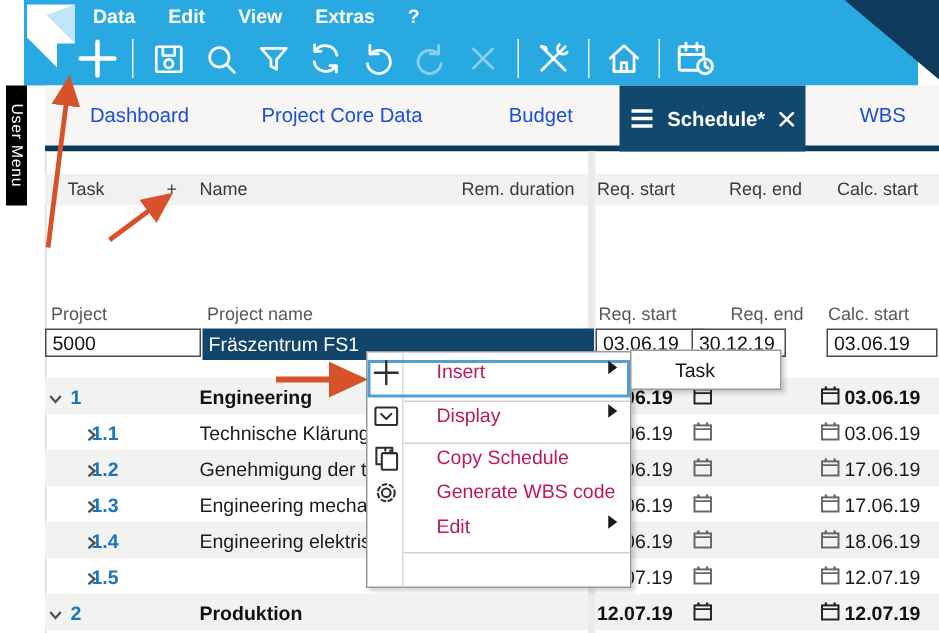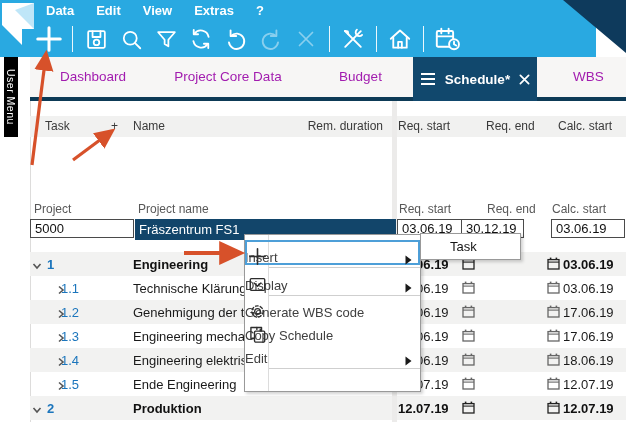--- a/index.html
+++ b/index.html
@@ -1,34 +1,34 @@
 <!DOCTYPE html>
 <html style="--topbar: #29A9E1; --navy: #11486D; --line: #0D3A56; --sel: #12456A; --numblue: #1B75BC; --hbg: #F1F1F0; --alt: #F2F2F1;"><head>
 <meta charset="utf-8">
 <style>
   html,body{margin:0;padding:0;}
   body{
     width:626px;height:422px;position:relative;overflow:hidden;background:#fff;
     font-family:"Liberation Sans",sans-serif;-webkit-font-smoothing:antialiased;
   }
   
-  .topbar{position:absolute;left:0;top:0;width:596px;height:57px;background:var(--topbar);}
+  .topbar{position:absolute;left:16px;top:0;width:596px;height:57px;background:var(--topbar);}
   .logo{position:absolute;left:0;top:1px;}
   .menubar{position:absolute;left:46px;top:3px;display:flex;gap:22px;}
   .mitem{color:#fff;font-size:13px;font-weight:600;cursor:default;}
   .toolbar{position:absolute;left:34px;top:23px;display:flex;align-items:center;gap:5px;height:32px;}
   .tbtn{display:flex;align-items:center;justify-content:center;width:30px;height:32px;}
   .tbtn.dim{opacity:.45;}
   .tsep{width:1px;height:26px;background:rgba(255,255,255,.9);margin:0 3px;}
   .corner{position:absolute;right:0;top:0;pointer-events:none;}
   
   .tabbarbg{position:absolute;left:30px;right:0;top:57px;height:40px;background:#F7F6F5;}
   .tabline{position:absolute;left:30px;right:0;top:97px;height:4px;background:var(--line);}
   .tab{position:absolute;top:57px;height:40px;line-height:40px;text-align:center;
-       font-size:13.5px;color:#a21caf;z-index:1;cursor:default;white-space:nowrap;}
+       font-size:13.5px;color:#1d4ed8;z-index:1;cursor:default;white-space:nowrap;}
   .tab.active{height:44px;line-height:normal;background:var(--navy);color:#fff;display:flex;
        align-items:center;justify-content:center;gap:9px;font-weight:600;z-index:2;}
   
   .usermenu{position:absolute;left:4px;top:57px;width:14px;height:80px;background:#000;color:#fff;
        writing-mode:vertical-rl;font-size:10.5px;display:flex;align-items:center;justify-content:center;
        letter-spacing:.5px;}
   
   .main{position:absolute;left:30px;top:101px;right:0;bottom:0;background:#fff;border-left:1px solid #DDDCDB;}
   .vsplit{position:absolute;left:392px;top:101px;width:5px;bottom:0;background:#ECEBEA;z-index:2;}
   .colheader{position:absolute;left:30px;right:0;top:116px;height:21px;background:var(--hbg);}
@@ -36,36 +36,36 @@
   .phead{position:absolute;top:202px;font-size:12px;color:#585858;white-space:nowrap;}
   .pcell{position:absolute;top:219px;height:19px;font-size:13px;display:flex;align-items:center;
        padding-left:4px;box-sizing:border-box;z-index:3;background:#fff;border:1px solid #4a4a4a;color:#111;}
   .pcell.sel{background:var(--sel);border:none;color:#fff;height:21px;}
   
   #rows{position:absolute;left:30px;top:252px;right:0;z-index:1;}
   .trow{position:relative;height:24px;font-size:13px;color:#1a1a1a;}
   .trow.alt{background:var(--alt);}
   .trow span{position:absolute;white-space:nowrap;}
   .chev{top:7px;color:#555;}
-  .tnum{top:5px;color:var(--numblue);font-weight:400;}
+  .tnum{top:5px;color:var(--numblue);font-weight:700;}
   .tname{top:5px;left:103px;width:145px;overflow:hidden;}
   .trem{top:5px;left:250px;width:103px;text-align:right;}
   .treq{top:5px;left:368px;}
   .tcal1{top:5px;left:432px;color:#666;}
   .tcal2{top:5px;left:517px;color:#666;}
   .tcalc{top:5px;left:533px;}
   .trow.b .tname,.trow.b .trem,.trow.b .treq,.trow.b .tcalc{font-weight:bold;color:#111;}
   .trow.b .tnum{font-weight:bold;}
   .trow.b .tcal1,.trow.b .tcal2{color:#222;}
   
   #ctxmenu{position:absolute;left:244px;top:234px;width:177px;height:158px;background:#fff;
        border:1px solid #999;box-shadow:2px 2px 3px rgba(0,0,0,.18);z-index:40;box-sizing:border-box;
        padding-top:5px;}
   .gutterline{position:absolute;left:23px;top:0;bottom:0;width:1px;background:#dcdcdc;}
-  .cmitem{position:relative;display:flex;align-items:flex-end;font-size:13px;color:#404040;}
+  .cmitem{position:relative;display:flex;align-items:flex-start;padding-left:46px;font-size:13px;color:#be185d;}
   .cmitem .micon{position:absolute;left:3px;width:18px;display:flex;justify-content:center;}
   .cmitem .marrow{position:absolute;right:8px;display:flex;}
   .cmitem.hl{outline:2px solid #4D9FD8;outline-offset:-2px;}
   .msep{height:1px;background:#cfcfcf;margin:1.5px 0 1.5px 24px;}
   #submenu{position:absolute;left:420px;top:233px;width:101px;height:27px;background:#fff;
        border:1px solid #999;box-shadow:2px 2px 3px rgba(0,0,0,.18);z-index:41;box-sizing:border-box;
        display:flex;align-items:center;padding-left:29px;font-size:13px;color:#151515;}
   
   #arrows{position:absolute;left:0;top:0;z-index:50;pointer-events:none;}
 </style>
@@ -346,21 +346,20 @@
           <line x1="9.4" y1="0.6" x2="9.4" y2="3" stroke="currentColor" stroke-width="1.6"></line>
           <line x1="1" y1="5.1" x2="12" y2="5.1" stroke="currentColor" stroke-width="1.1"></line>
         </svg></span>
       <span class="tcalc">18.06.19</span>
     </div>
     <div class="trow">
       <span class="chev" style="left:26px"><svg width="10" height="10" viewBox="0 0 10 10">
           <polyline points="3,1.5 7,5 3,8.5" fill="none" stroke="currentColor" stroke-width="1.6"></polyline>
         </svg></span>
       <span class="tnum" style="left:31px">1.5</span>
-      <span class="tname">Ende Engineering</span>
       <span class="trem"></span>
       <span class="treq">12.07.19</span>
       <span class="tcal1"><svg width="13" height="13" viewBox="0 0 13 13">
           <rect x="1" y="2.6" width="11" height="9.4" fill="none" stroke="currentColor" stroke-width="1.3"></rect>
           <line x1="3.6" y1="0.6" x2="3.6" y2="3" stroke="currentColor" stroke-width="1.6"></line>
           <line x1="9.4" y1="0.6" x2="9.4" y2="3" stroke="currentColor" stroke-width="1.6"></line>
           <line x1="1" y1="5.1" x2="12" y2="5.1" stroke="currentColor" stroke-width="1.1"></line>
         </svg></span>
       <span class="tcal2"><svg width="13" height="13" viewBox="0 0 13 13">
           <rect x="1" y="2.6" width="11" height="9.4" fill="none" stroke="currentColor" stroke-width="1.3"></rect>
@@ -420,35 +419,35 @@
       <span class="marrow">
         <svg width="7" height="10" viewBox="0 0 7 10">
           <polygon points="0.5,0.5 6.5,5 0.5,9.5" fill="#1a1a1a"></polygon>
         </svg>
       </span>
     </div>
     <div class="msep"></div>
     <div class="cmitem" style="height:23px">
       <span class="micon">
         <svg width="17" height="17" viewBox="0 0 16 16" fill="none" stroke="#2e2e2e" stroke-width="1.3" stroke-linecap="round" stroke-linejoin="round">
-          <circle cx="8" cy="8" r="2.7"></circle>
-          <circle cx="8" cy="8" r="5.3" stroke-dasharray="2.4 2.1"></circle>
-        </svg>
-      </span>
-      <span>Generate WBS code</span>
+          <rect x="5.2" y="4.8" width="9.6" height="10.4" rx="1"></rect>
+          <path d="M11.8 4.8V1.4H1.8v10.4h3.4"></path>
+          <path d="M7.4 1.4v1.8M10.6 4.8V3"></path>
+        </svg>
+      </span>
+      <span>Copy Schedule</span>
     </div>
     <div class="cmitem" style="height:23px">
       <span class="micon">
         <svg width="17" height="17" viewBox="0 0 16 16" fill="none" stroke="#2e2e2e" stroke-width="1.3" stroke-linecap="round" stroke-linejoin="round">
-          <rect x="5.2" y="4.8" width="9.6" height="10.4" rx="1"></rect>
-          <path d="M11.8 4.8V1.4H1.8v10.4h3.4"></path>
-          <path d="M7.4 1.4v1.8M10.6 4.8V3"></path>
-        </svg>
-      </span>
-      <span>Copy Schedule</span>
+          <circle cx="8" cy="8" r="2.7"></circle>
+          <circle cx="8" cy="8" r="5.3" stroke-dasharray="2.4 2.1"></circle>
+        </svg>
+      </span>
+      <span>Generate WBS code</span>
     </div>
     <div class="cmitem" style="height:23px">
       <span>Edit</span>
       <span class="marrow">
         <svg width="7" height="10" viewBox="0 0 7 10">
           <polygon points="0.5,0.5 6.5,5 0.5,9.5" fill="#1a1a1a"></polygon>
         </svg>
       </span>
     </div>
     <div class="msep"></div>

